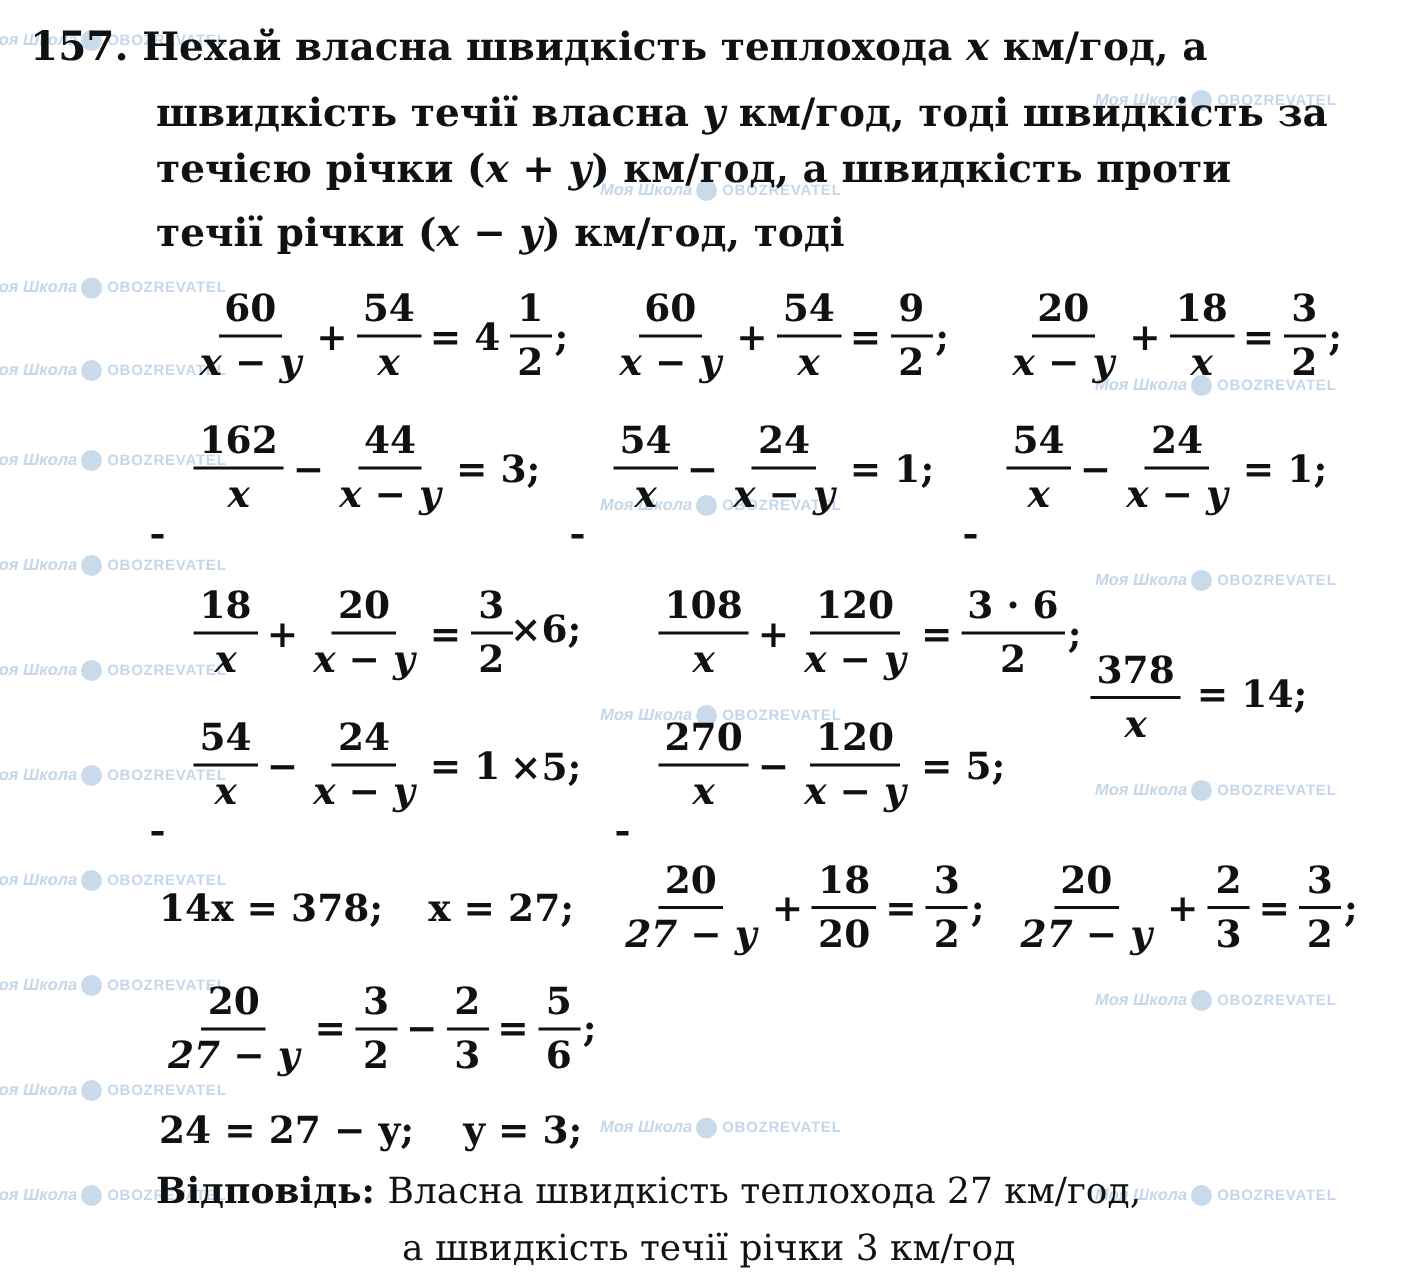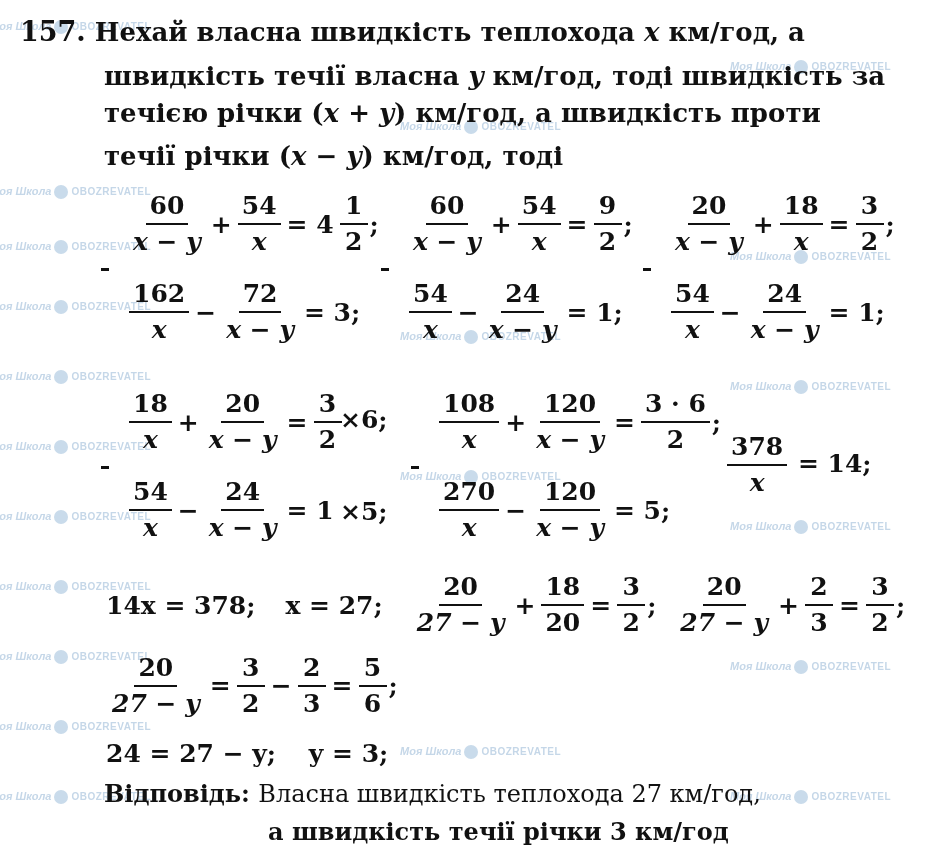--- a/index.html
+++ b/index.html
@@ -10,21 +10,21 @@
   }
   .wm { position: absolute; font-family: "Liberation Sans", sans-serif; font-size: 11px; color: #c5d7e8; font-style: italic; white-space: nowrap; pointer-events: none; }
   .wm .circ { display: inline-block; width: 14px; height: 14px; border-radius: 50%; background: #c9dbeb; vertical-align: middle; margin: 0 3px; }
   .wm .oz { font-style: normal; font-size: 10px; letter-spacing: 0.5px; }
   .line { position: absolute; font-size: 26px; white-space: nowrap; line-height: 32px; }
   .num { font-size: 27px; }
   i.v { font-style: italic; font-weight: bold; }
   .frac { display: inline-flex; flex-direction: column; align-items: center; vertical-align: middle; margin: 0 2px; }
   .frac .n { border-bottom: 2px solid #111; padding: 0 4px; line-height: 34px; text-align: center; min-width: 20px; }
   .frac .d { line-height: 34px; padding: 0 4px; text-align: center; }
-  .sys { position: absolute; display: flex; align-items: center; }
+  .sys { position: absolute; display: flex; align-items: flex-end; }
   .brace { width: 12px; border-left: 3px solid #111; border-radius: 10px 0 0 10px; margin-right: 4px; position: relative; }
   .brace::after { content: ""; position: absolute; left: -10px; top: 50%; width: 8px; height: 3px; background: #111; }
   .rows { display: flex; flex-direction: column; font-size: 25px; }
   .row { height: 88px; display: flex; align-items: center; white-space: nowrap; }
   .op { margin: 0 4px; }
   .bar { border-left: 2px solid #111; margin-left: 8px; }
   .mult { position: absolute; font-size: 25px; }
 </style>
 </head>
 <body>
@@ -87,21 +87,21 @@
         </span>
       <span>;</span>
     </div>
     <div class="row">
       <span class="frac">
           <span class="n">162</span>
           <i class="d v">x</i>
         </span>
       <span class="op">−</span>
       <span class="frac">
-          <span class="n">72</span>
+          <span class="n">44</span>
           <i class="d v">x − y</i>
         </span>
       <span class="op">= 3;</span>
     </div>
   </div>
 </div>
 
 <div class="sys" style="left:388px;top:180px">
   <div class="brace"></div>
   <div class="rows">
@@ -312,15 +312,15 @@
 
 <div class="line" style="left:106px;top:738px;font-size:25px">
   <span>24 = 27 − y;</span>
   <span style="margin-left:24px">y = 3;</span>
 </div>
 
 <div class="line" style="left:104px;top:778px;font-size:24px">
   <span>Відповідь:</span>
   <span style="font-weight:normal">Власна швидкість теплохода 27 км/год,</span>
 </div>
-<div class="line" style="left:268px;top:816px;font-size:24px;font-weight:bold">
+<div class="line" style="left:268px;top:816px;font-size:24px;font-weight:normal">
   <span>а швидкість течії річки 3 км/год</span>
 </div>
 
 </body></html>

